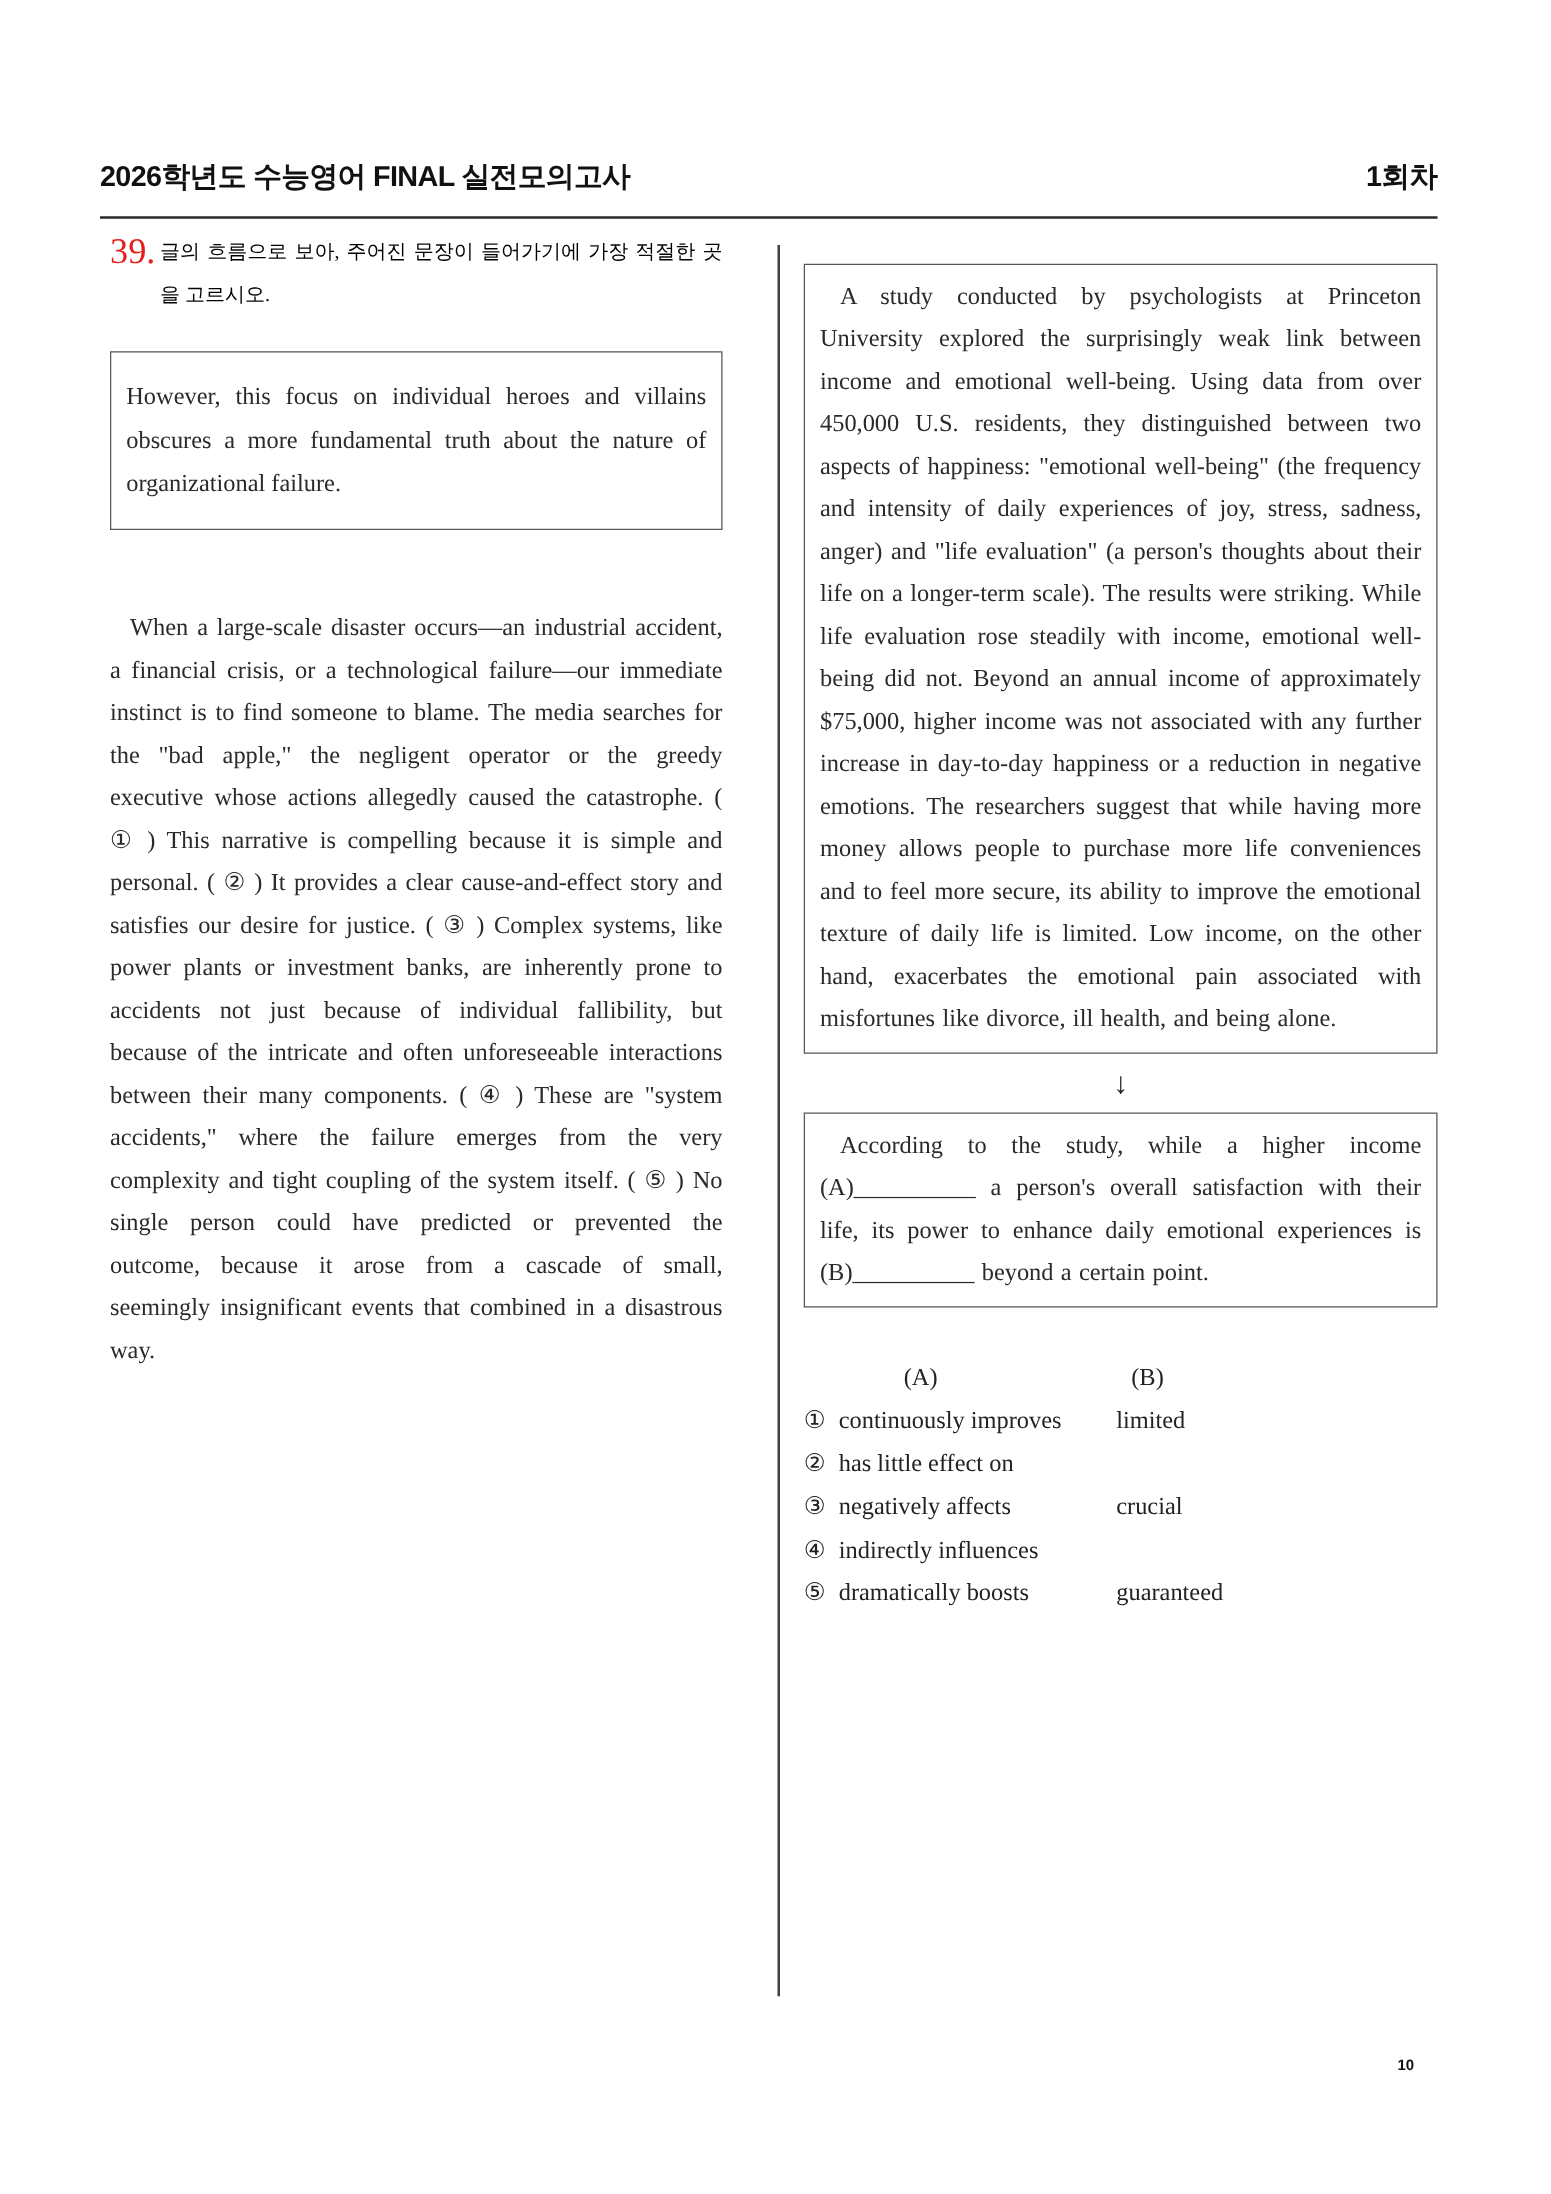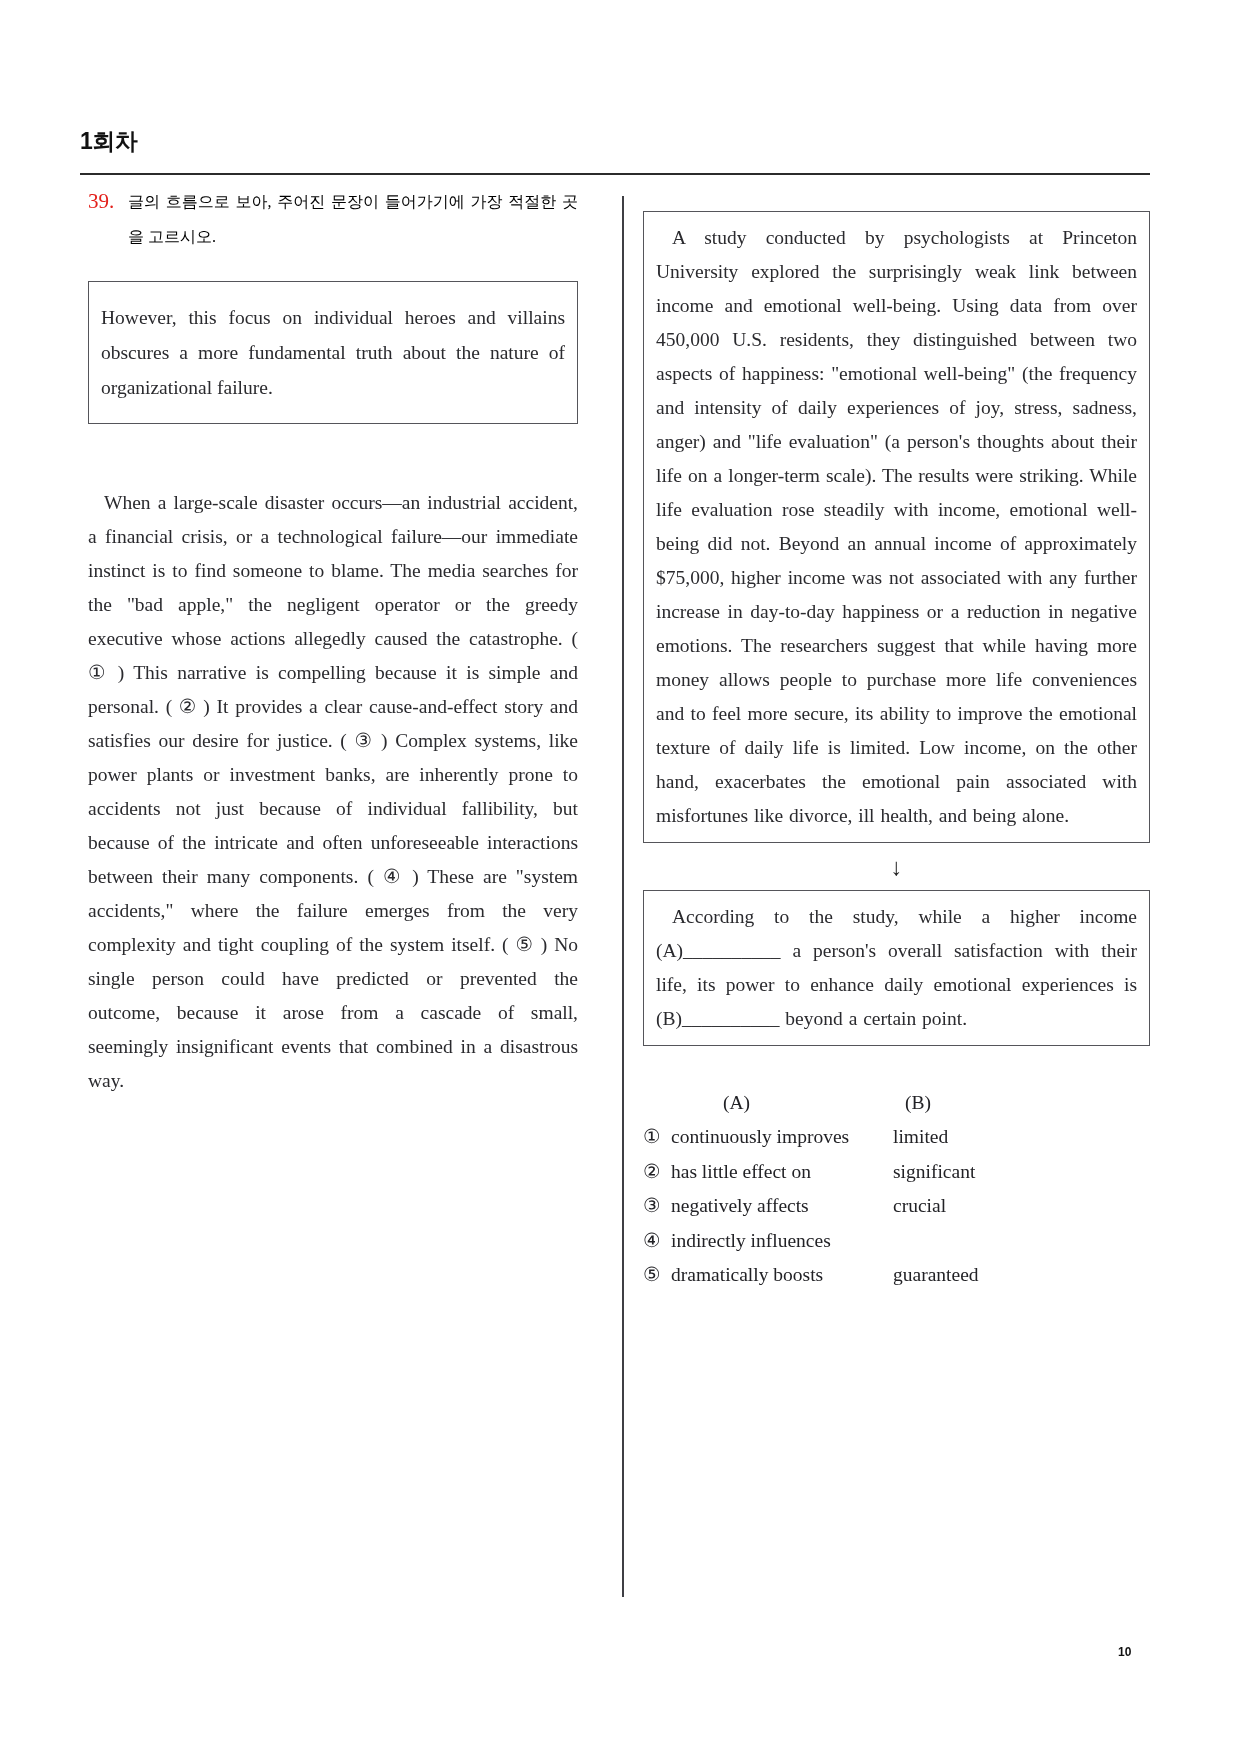--- a/index.html
+++ b/index.html
@@ -28,21 +28,21 @@
     width: 2px; background: #3f3f44;
   }
   
   .col { position: absolute; top: 184px; }
   .col-left  { left: 88px;  width: 490px; }
   .col-right { left: 643px; width: 507px; }
 
   .q-header { display: flex; align-items: flex-start; }
   .q-num {
     width: 40px; flex: 0 0 40px;
-    color: #e3201b; font-size: 21px; line-height: 35px;
+    color: #e3201b; font-size: 29px; line-height: 35px;
   }
   .q-instruction {
     flex: 1; font-size: 16px; line-height: 35px;
     text-align: justify; word-break: break-all; color: #000000;
   }
   .rule-box {
     border: 1.5px solid #55555a;
     padding: 18px 12px;
     font-size: 19.5px; line-height: 35px;
     text-align: justify;
@@ -77,20 +77,21 @@
   .page-number {
     position: absolute; top: 1645px; left: 1118px;
     font-family: "Liberation Sans", "DejaVu Sans", sans-serif;
     font-weight: bold; font-size: 12px; color: #111;
   }
 </style>
 </head>
 <body>
 
 <div class="header-bar">
+  <span>2026학년도 수능영어 FINAL 실전모의고사</span>
   <span>1회차</span>
 </div>
 <div class="header-rule"></div>
 <div class="column-divider"></div>
 
 <div class="col col-left">
   <div class="q-header">
     <span class="q-num">39.</span>
     <div class="q-instruction">글의 흐름으로 보아, 주어진 문장이 들어가기에 가장 적절한 곳을 고르시오.</div>
   </div>
@@ -115,21 +116,20 @@
       <span class="ch-b">(B)</span>
     </div>
     <div class="choice-row">
       <span class="c-num">①</span>
       <span class="c-a">continuously improves</span>
       <span class="c-b">limited</span>
     </div>
     <div class="choice-row">
       <span class="c-num">②</span>
       <span class="c-a">has little effect on</span>
-      <span class="c-b">significant</span>
     </div>
     <div class="choice-row">
       <span class="c-num">③</span>
       <span class="c-a">negatively affects</span>
       <span class="c-b">crucial</span>
     </div>
     <div class="choice-row">
       <span class="c-num">④</span>
       <span class="c-a">indirectly influences</span>
     </div>

